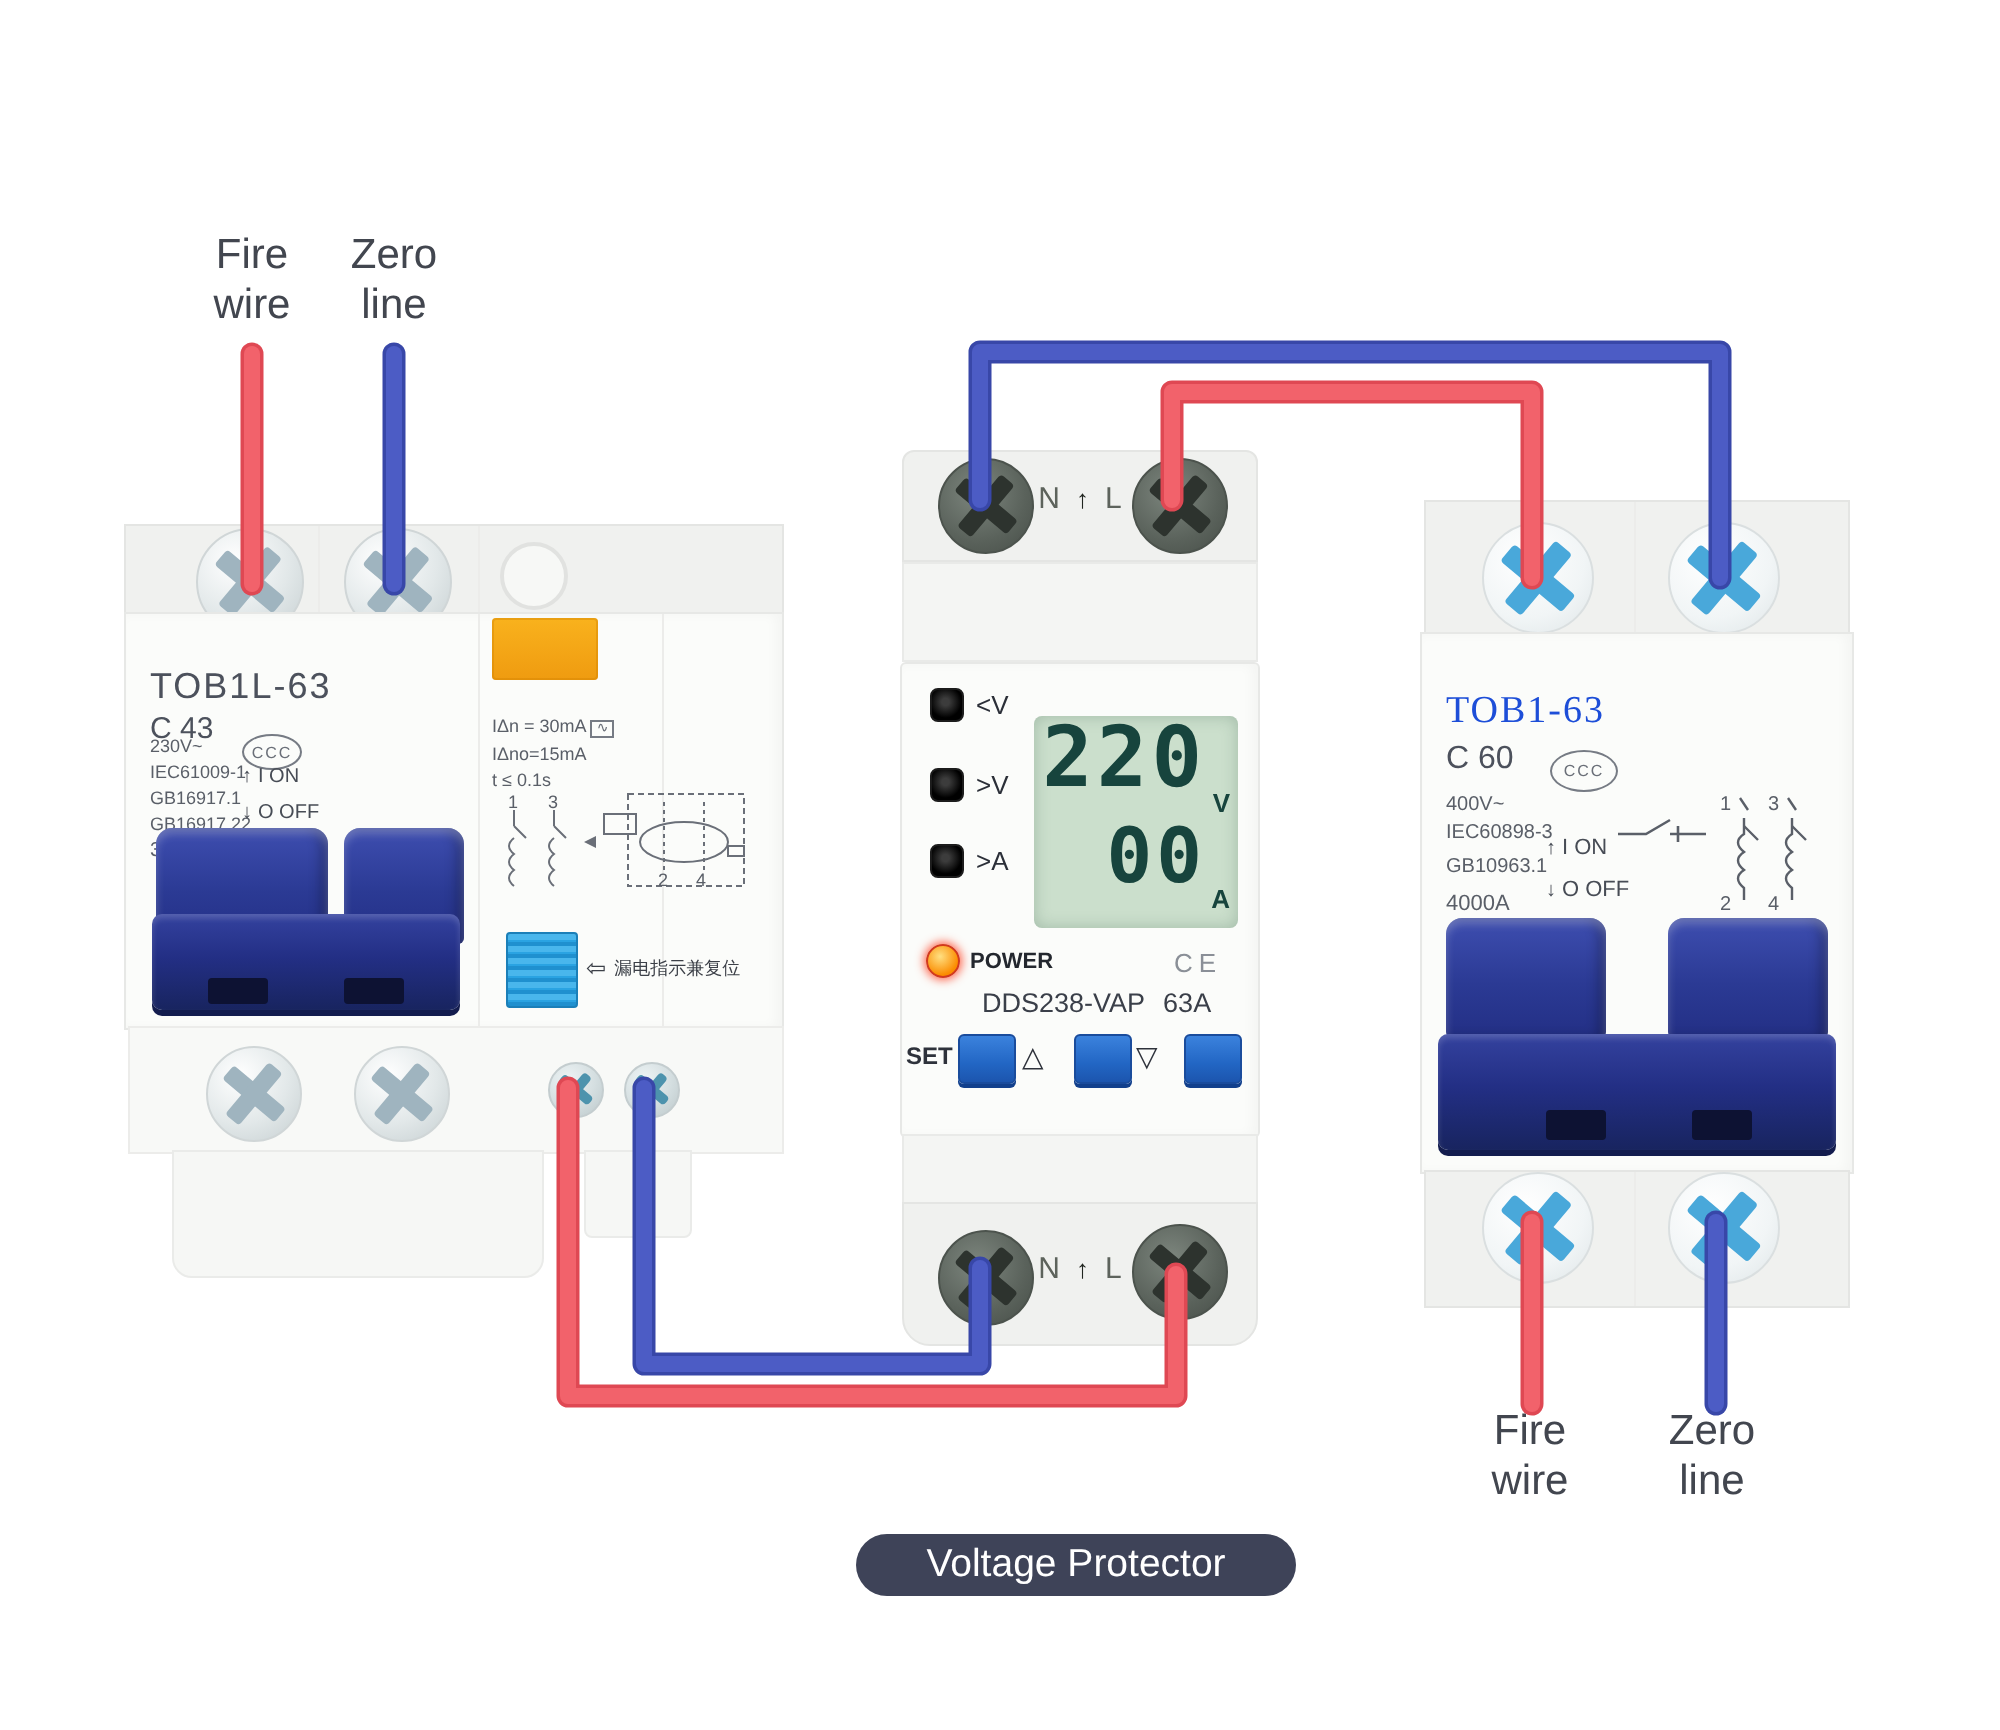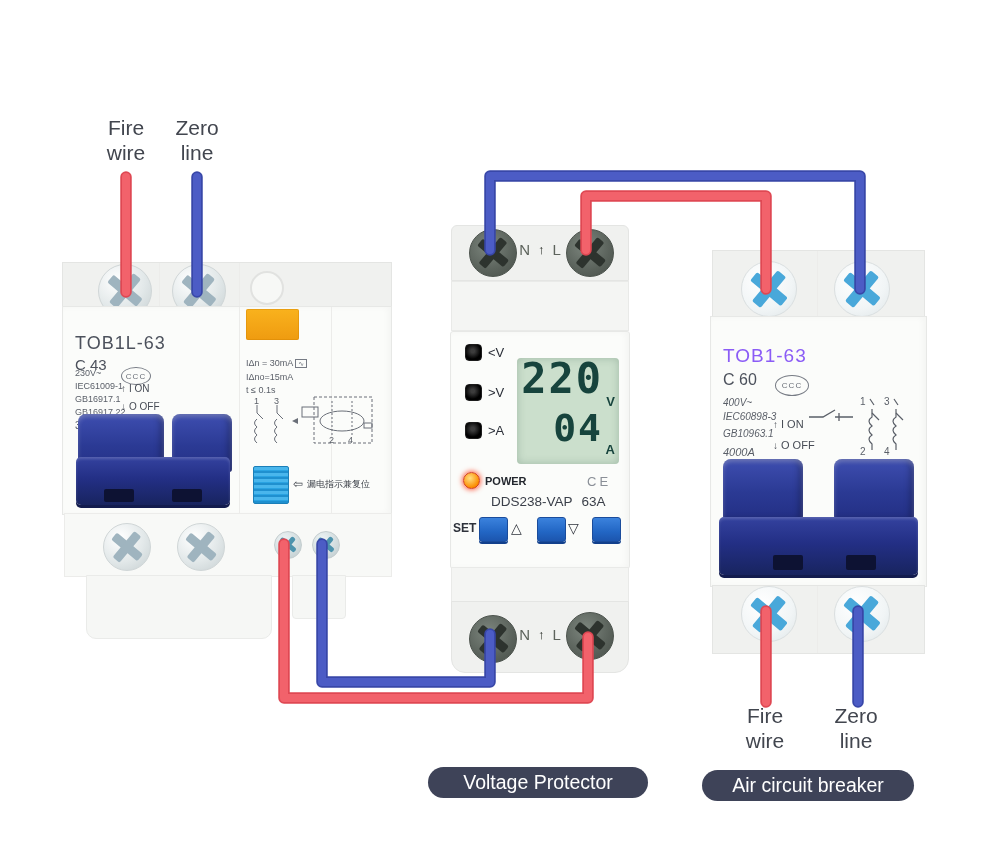--- a/index.html
+++ b/index.html
@@ -219,21 +219,21 @@
         <span style="font-size:13px;color:#2b2f38;">&gt;V</span>
       </div>
       <div class="abs" style="left:14px;top:90px;display:flex;align-items:center;gap:6px;">
         <div class="ind-sq"></div>
         <span style="font-size:13px;color:#2b2f38;">&gt;A</span>
       </div>
 
       <div class="abs lcd" style="left:66px;top:26px;width:102px;height:106px;">
         <span class="abs seg" style="top:-4px;right:16px;font-size:42px;">220</span>
         <span class="abs" style="top:36px;right:4px;font-size:13px;color:var(--lcd-digit);font-weight:bold;">V</span>
-        <span class="abs seg" style="top:48px;right:16px;font-size:38px;">04</span>
+        <span class="abs seg" style="top:48px;right:16px;font-size:38px;">00</span>
         <span class="abs" style="top:84px;right:4px;font-size:13px;color:var(--lcd-digit);font-weight:bold;">A</span>
       </div>
 
       <div class="abs" style="left:12px;top:140px;display:flex;align-items:center;gap:5px;">
         <div class="led"></div>
         <span style="font-size:11px;font-weight:bold;color:#23272e;">POWER</span>
       </div>
       <span class="abs" style="left:136px;top:142px;font-size:13px;letter-spacing:3px;color:#8a8f97;">CE</span>
 
       <div class="abs" style="left:40px;top:162px;display:flex;gap:9px;font-size:13.5px;color:#3a3f49;">
@@ -265,28 +265,28 @@
   <div class="abs" style="left:710px;top:250px;width:215px;height:402px;">
 
     <div class="abs strip" style="left:2px;top:0;width:211px;height:66px;">
       <div class="abs seam" style="left:104px;top:0;height:100%;"></div>
       <div class="screw screw--blue" style="left:28px;top:10px;width:54px;height:54px;"></div>
       <div class="screw screw--blue" style="left:121px;top:10px;width:54px;height:54px;"></div>
     </div>
 
     <div class="abs face" style="left:0;top:66px;width:215px;height:269px;">
       <div class="abs" style="left:12px;top:28px;">
-        <div style="font-size:19px;letter-spacing:1px;color:#8b5cf6;">TOB1-63</div>
+        <div style="font-size:19px;letter-spacing:1px;color:#1d4ed8;font-family:Liberation Serif, serif;">TOB1-63</div>
         <div style="font-size:16px;margin-top:4px;color:#4c515c;">C 60</div>
       </div>
       <div class="abs ccc" style="left:64px;top:58px;width:32px;height:19px;">
         <span>CCC</span>
       </div>
 
-      <div class="abs spec" style="left:12px;top:79px;font-size:10px;line-height:1.4;font-style:italic;">
+      <div class="abs spec" style="left:12px;top:79px;font-size:10px;line-height:1.4;">
         <div>400V~</div>
         <div>IEC60898-3</div>
         <div style="margin-top:3px;">GB10963.1</div>
         <div style="margin-top:4px;font-size:11px;">4000A</div>
       </div>
 
       <svg class="abs" style="left:98px;top:92px;" width="44" height="12" viewBox="0 0 44 12">
         <path d="M0,8 h14 l12,-7 M26,8 h18 M30,4 v8" stroke="#5a5f68" stroke-width="1.3" fill="none"></path>
       </svg>
 
@@ -352,17 +352,14 @@
         <path style="stroke:var(--wire-red);" d="M586,250 V196 H766 V289"></path>
         <path style="stroke:var(--wire-red);" d="M284,544 V698 H588 V637"></path>
         <path style="stroke:var(--wire-red);" d="M766,611 V702"></path>
       </g>
     </g>
   </svg>
 
   <div class="abs pill" style="left:428px;top:767px;width:220px;">
     <span>Voltage Protector</span>
   </div>
-  <div class="abs pill" style="left:702px;top:770px;width:212px;">
-    <span>Air circuit breaker</span>
-  </div>
 
 </div>
 
 </body></html>

